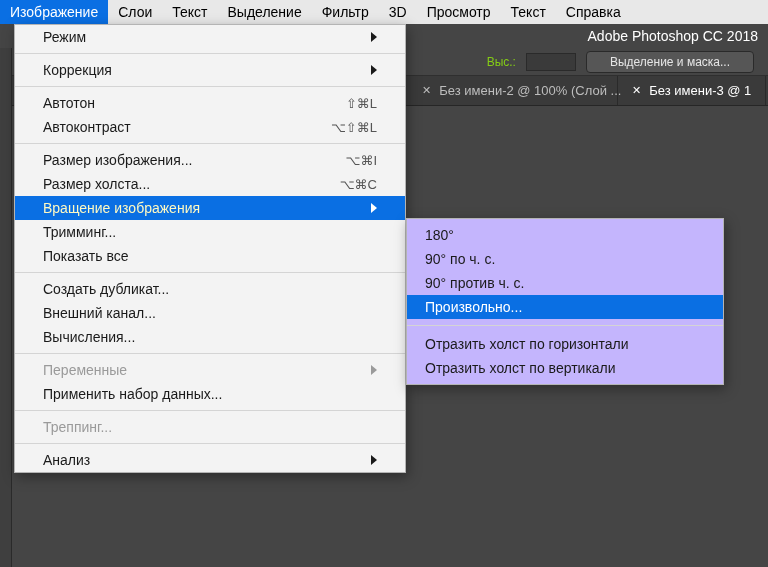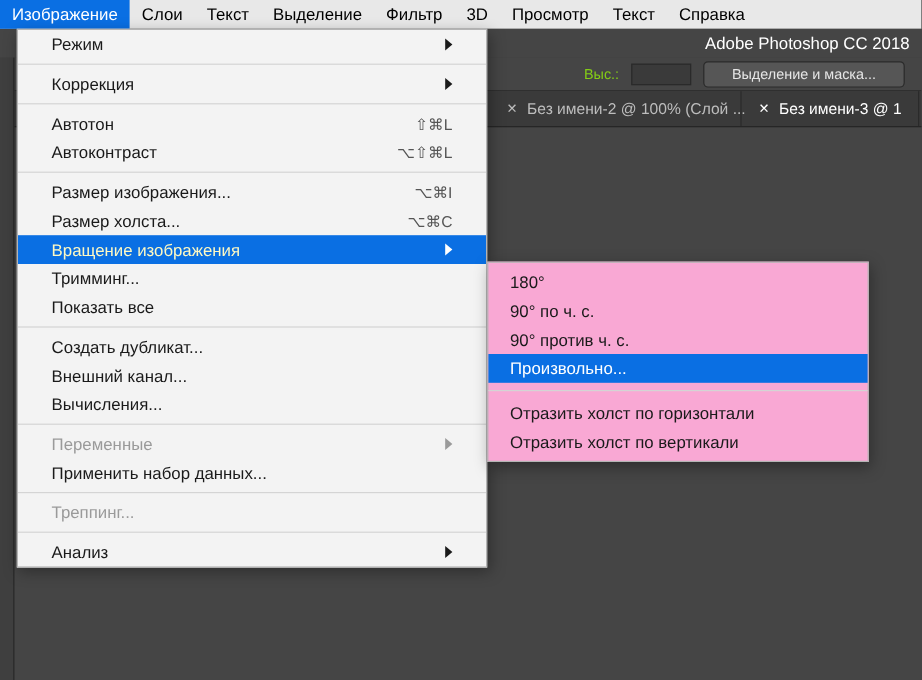--- a/index.html
+++ b/index.html
@@ -27,21 +27,21 @@
 .dropdown { position: absolute; top: 24px; left: 14px; width: 392px; background: #f3f3f3; border: 1px solid #b4b4b4; box-shadow: 2px 4px 12px rgba(0,0,0,0.35); font-size: 14px; color: #1a1a1a; }
 .dm-item { display: flex; align-items: center; justify-content: space-between; height: 24px; padding: 0 28px; }
 .dm-item.highlight { background: #0a6fe3; color: #fef9c3; }
 .dm-item.disabled { color: #9a9a9a; }
 .dm-label { white-space: nowrap; }
 .dm-acc { color: #555; font-size: 13px; }
 .dm-arrow { width: 0; height: 0; border-left: 6px solid #1a1a1a; border-top: 5px solid transparent; border-bottom: 5px solid transparent; }
 .dm-item.highlight .dm-arrow { border-left-color: #fff; }
 .dm-sep { height: 1px; background: #d4d4d4; margin: 4px 0; }
 
-.submenu { position: absolute; top: 218px; left: 406px; width: 318px; background: #f9a8d4; border: 1px solid #b4b4b4; box-shadow: 2px 4px 12px rgba(0,0,0,0.35); font-size: 14px; color: #1a1a1a; padding: 4px 0; }
+.submenu { position: absolute; top: 218px; left: 406px; width: 318px; background: #c4b5fd; border: 1px solid #b4b4b4; box-shadow: 2px 4px 12px rgba(0,0,0,0.35); font-size: 14px; color: #1a1a1a; padding: 4px 0; }
 .sm-item { height: 24px; padding: 0 18px; display: flex; align-items: center; }
 .sm-item.highlight { background: #0a6fe3; color: #fff; }
 .sm-sep { height: 1px; background: #d4d4d4; margin: 6px 0; }
 </style>
 </head>
 <body>
 
 <div class="menubar">
   <div class="menubar-item active">
       <span>Изображение</span>

